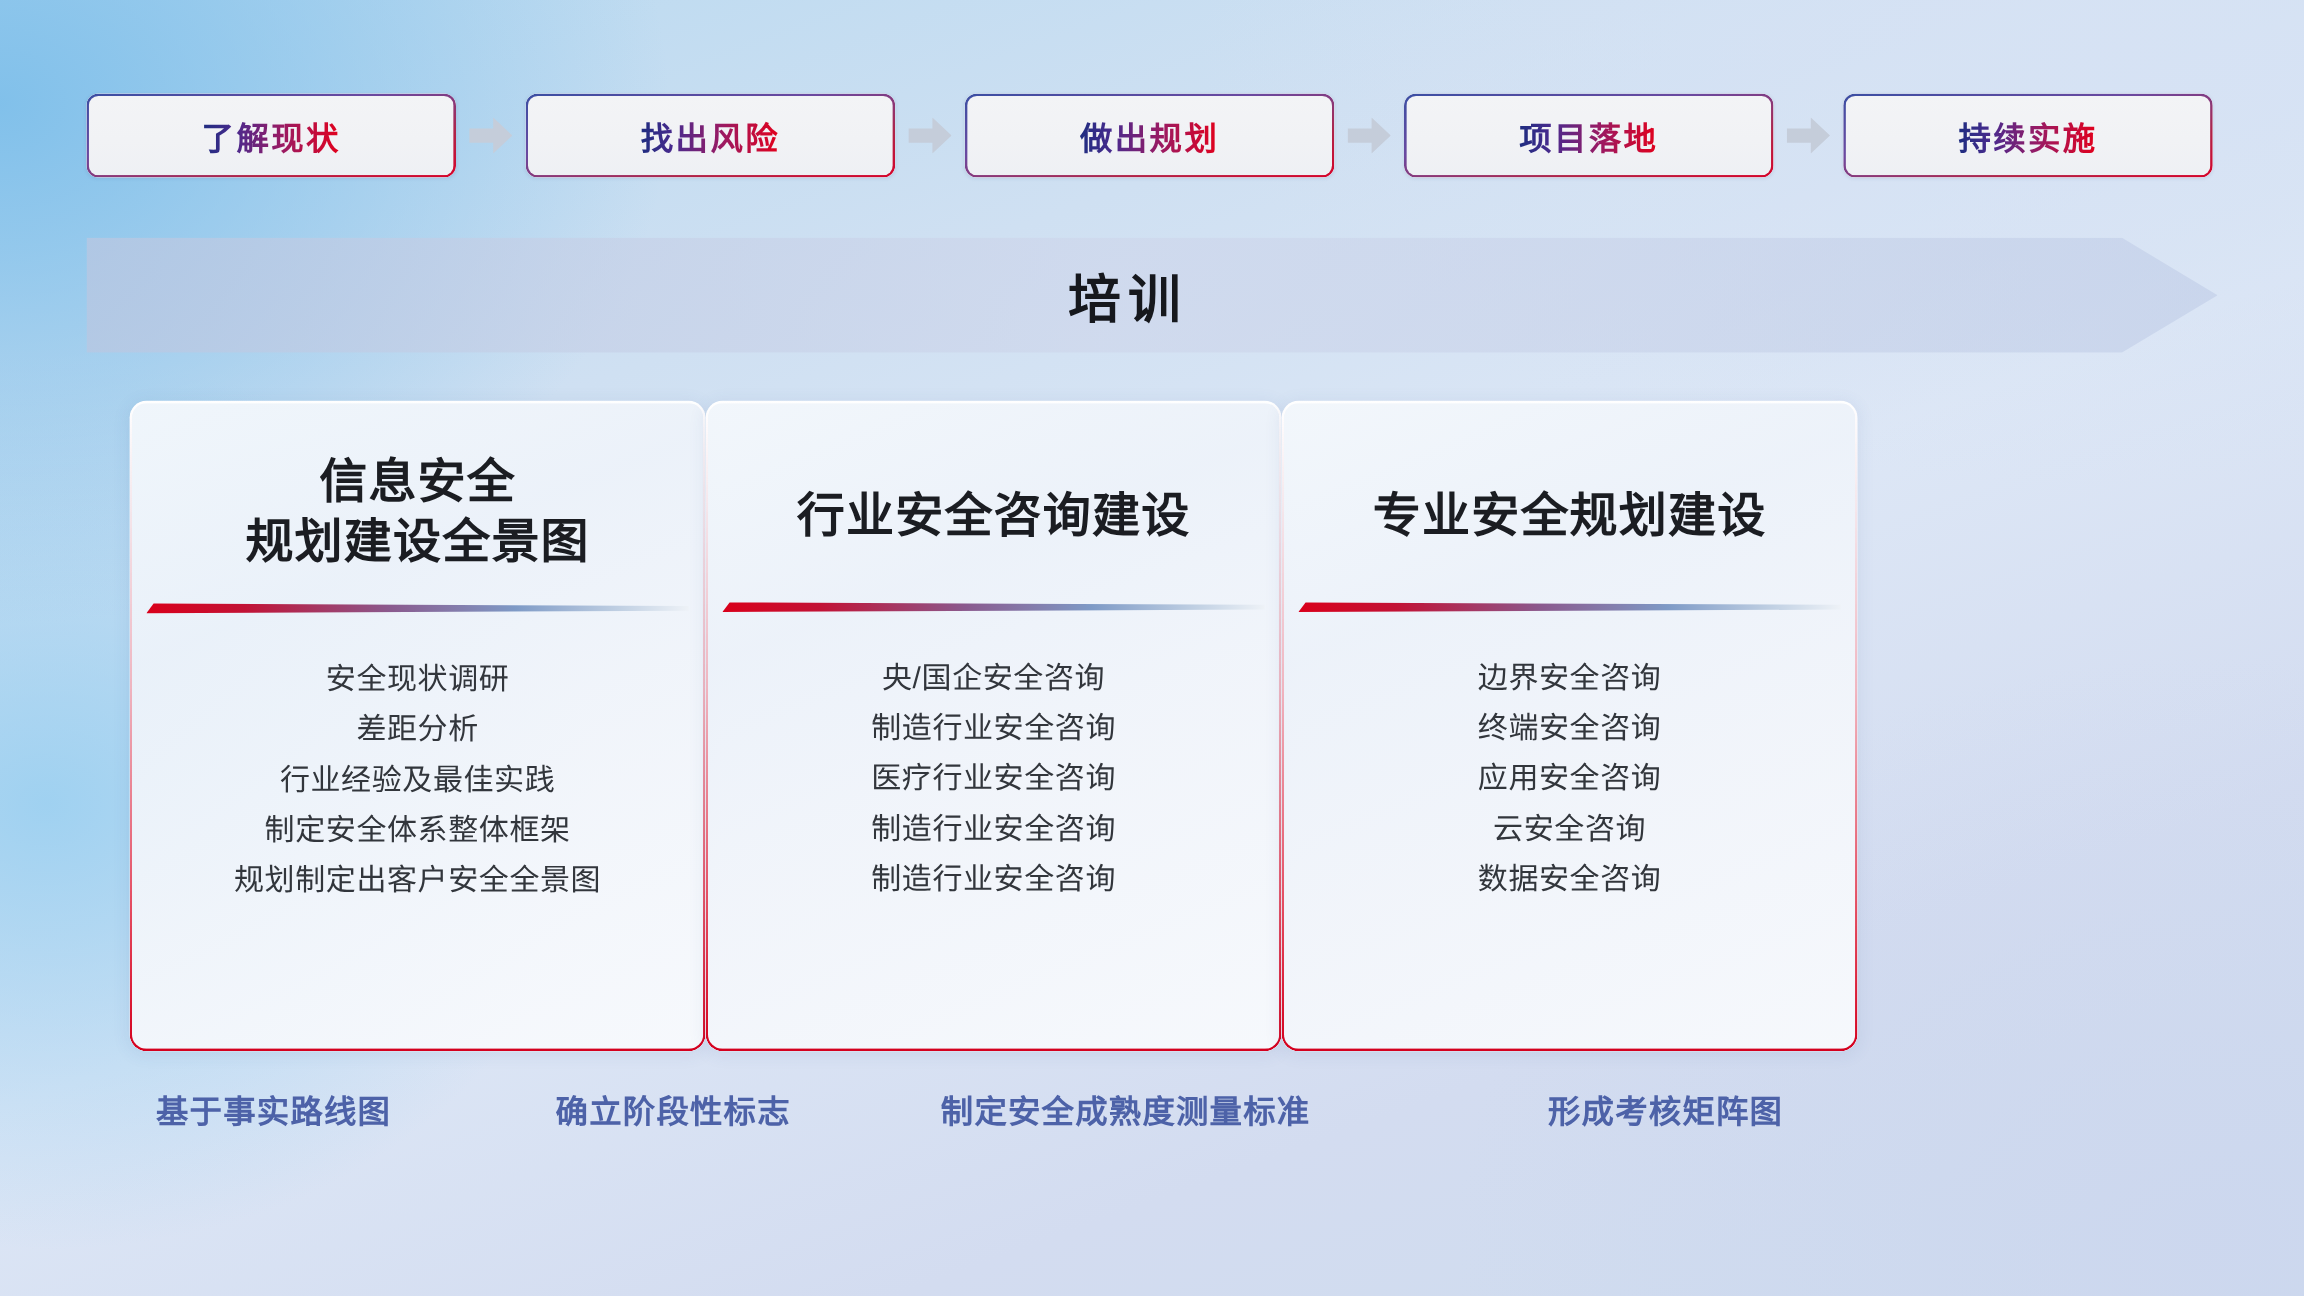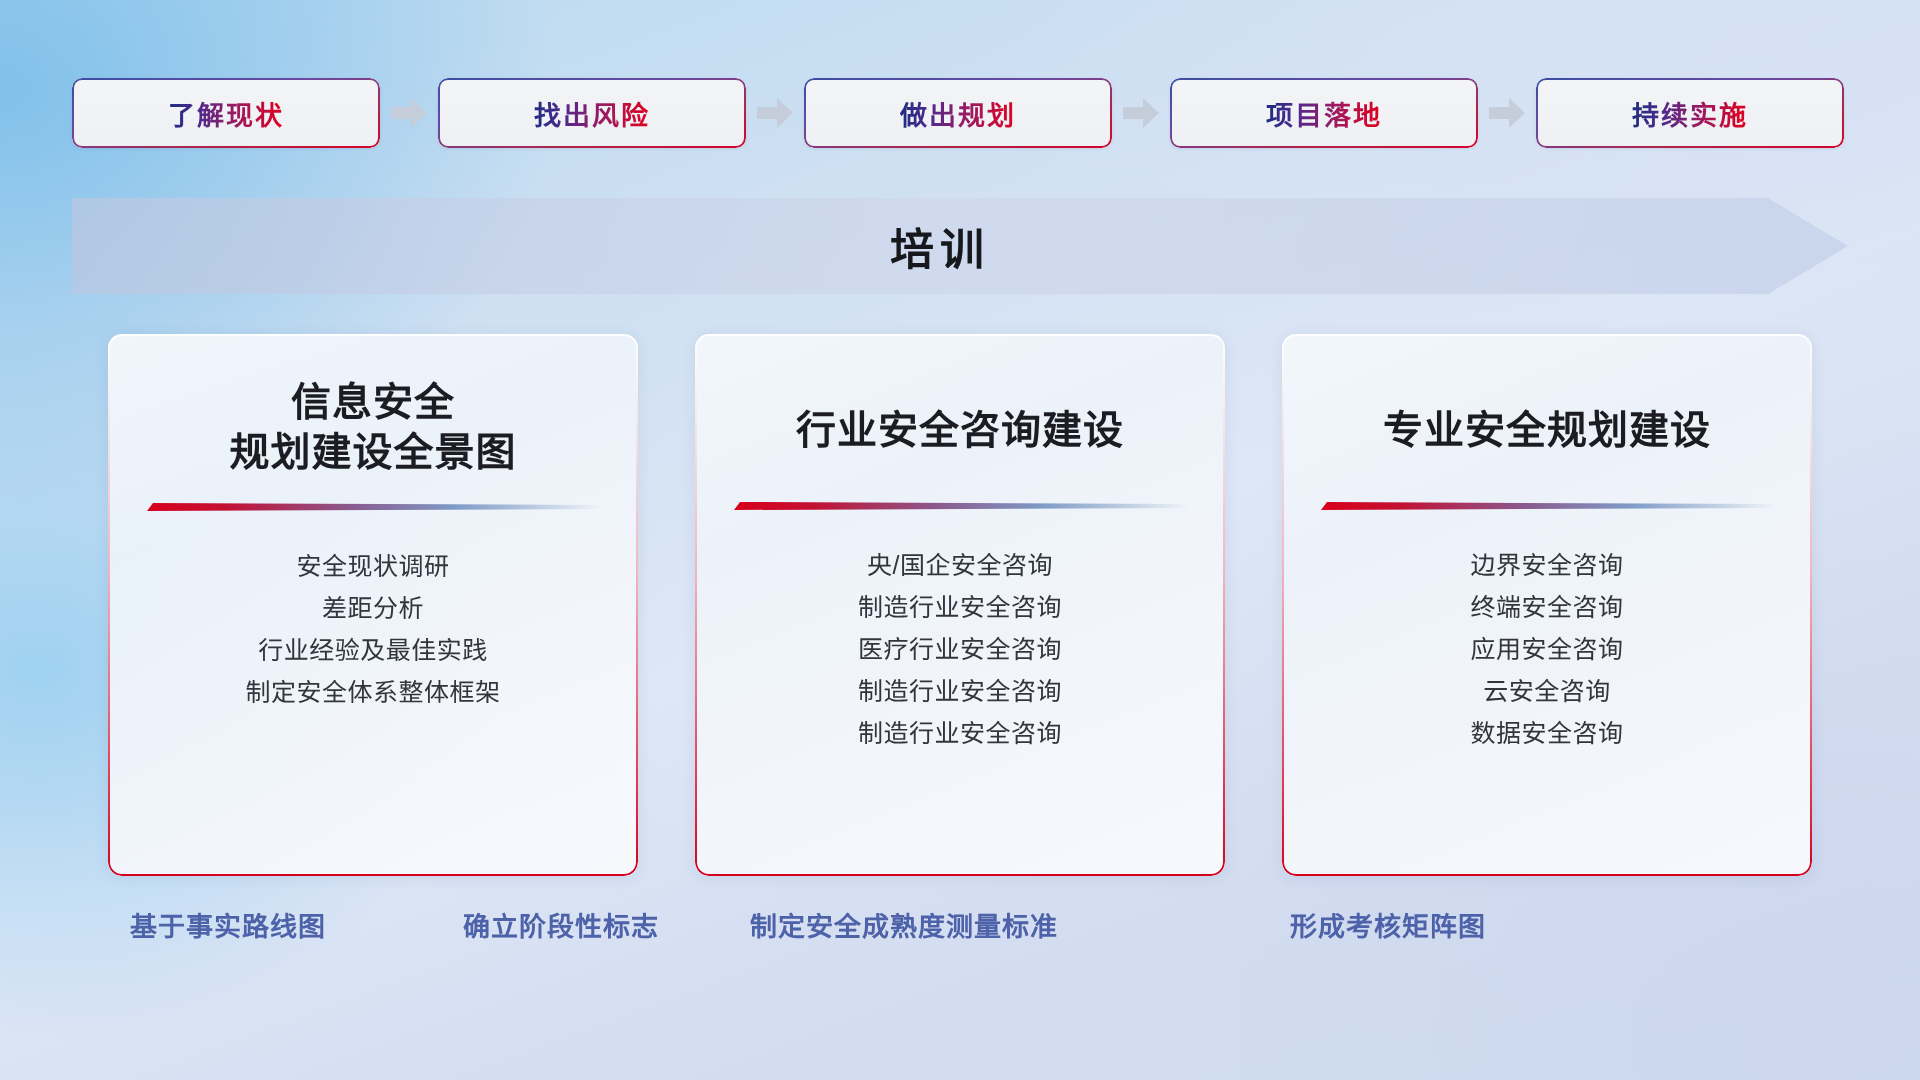--- a/index.html
+++ b/index.html
@@ -94,21 +94,21 @@
     font-size:44px;
     font-weight:700;
     color:#16181d;
     letter-spacing:6px;
   }
 
   
   .cards {
     position:absolute;
     top:334px; left:108px;
-    width:1704px; height:542px;
+    width:1440px; height:542px;
     display:flex; justify-content:space-between;
   }
   .card {
     position:relative;
     width:530px;
     height:542px;
     border-radius:14px;
     background:linear-gradient(158deg,
         rgba(244,248,252,0.94) 0%,
         rgba(238,243,250,0.92) 30%,
@@ -183,21 +183,21 @@
   .footer-item {
     position:absolute;
     font-size:27px;
     font-weight:700;
     color:#4d62a8;
     letter-spacing:1px;
     white-space:nowrap;
   }
   .f0 { left:130px;  top:0; }
   .f1 { left:463px;  top:0; }
-  .f2 { left:750px;  top:0; }
+  .f2 { left:784px;  top:0; }
   .f3 { left:1290px; top:0; }
 </style>
 </head>
 <body>
 
 <div class="page">
 
   <div class="steps">
 
     <div class="step-box">
@@ -265,20 +265,21 @@
               </linearGradient>
             </defs>
             <path d="M6 4 L452 6 L452 10 L0 12 Z" fill="url(#dg1)"></path>
           </svg>
         </div>
         <ul class="card-list">
           <li>安全现状调研</li>
           <li>差距分析</li>
           <li>行业经验及最佳实践</li>
           <li>制定安全体系整体框架</li>
+          <li>规划制定出客户安全全景图</li>
         </ul>
       </div>
     </div>
 
     <div class="card">
       <div class="card-inner">
         <div class="card-title" style="margin-top:28px;">行业安全咨询建设</div>
         <div class="card-divider" style="margin-top:42px;">
           <svg viewBox="0 0 452 16" preserveAspectRatio="none" aria-hidden="true">
             <defs>

